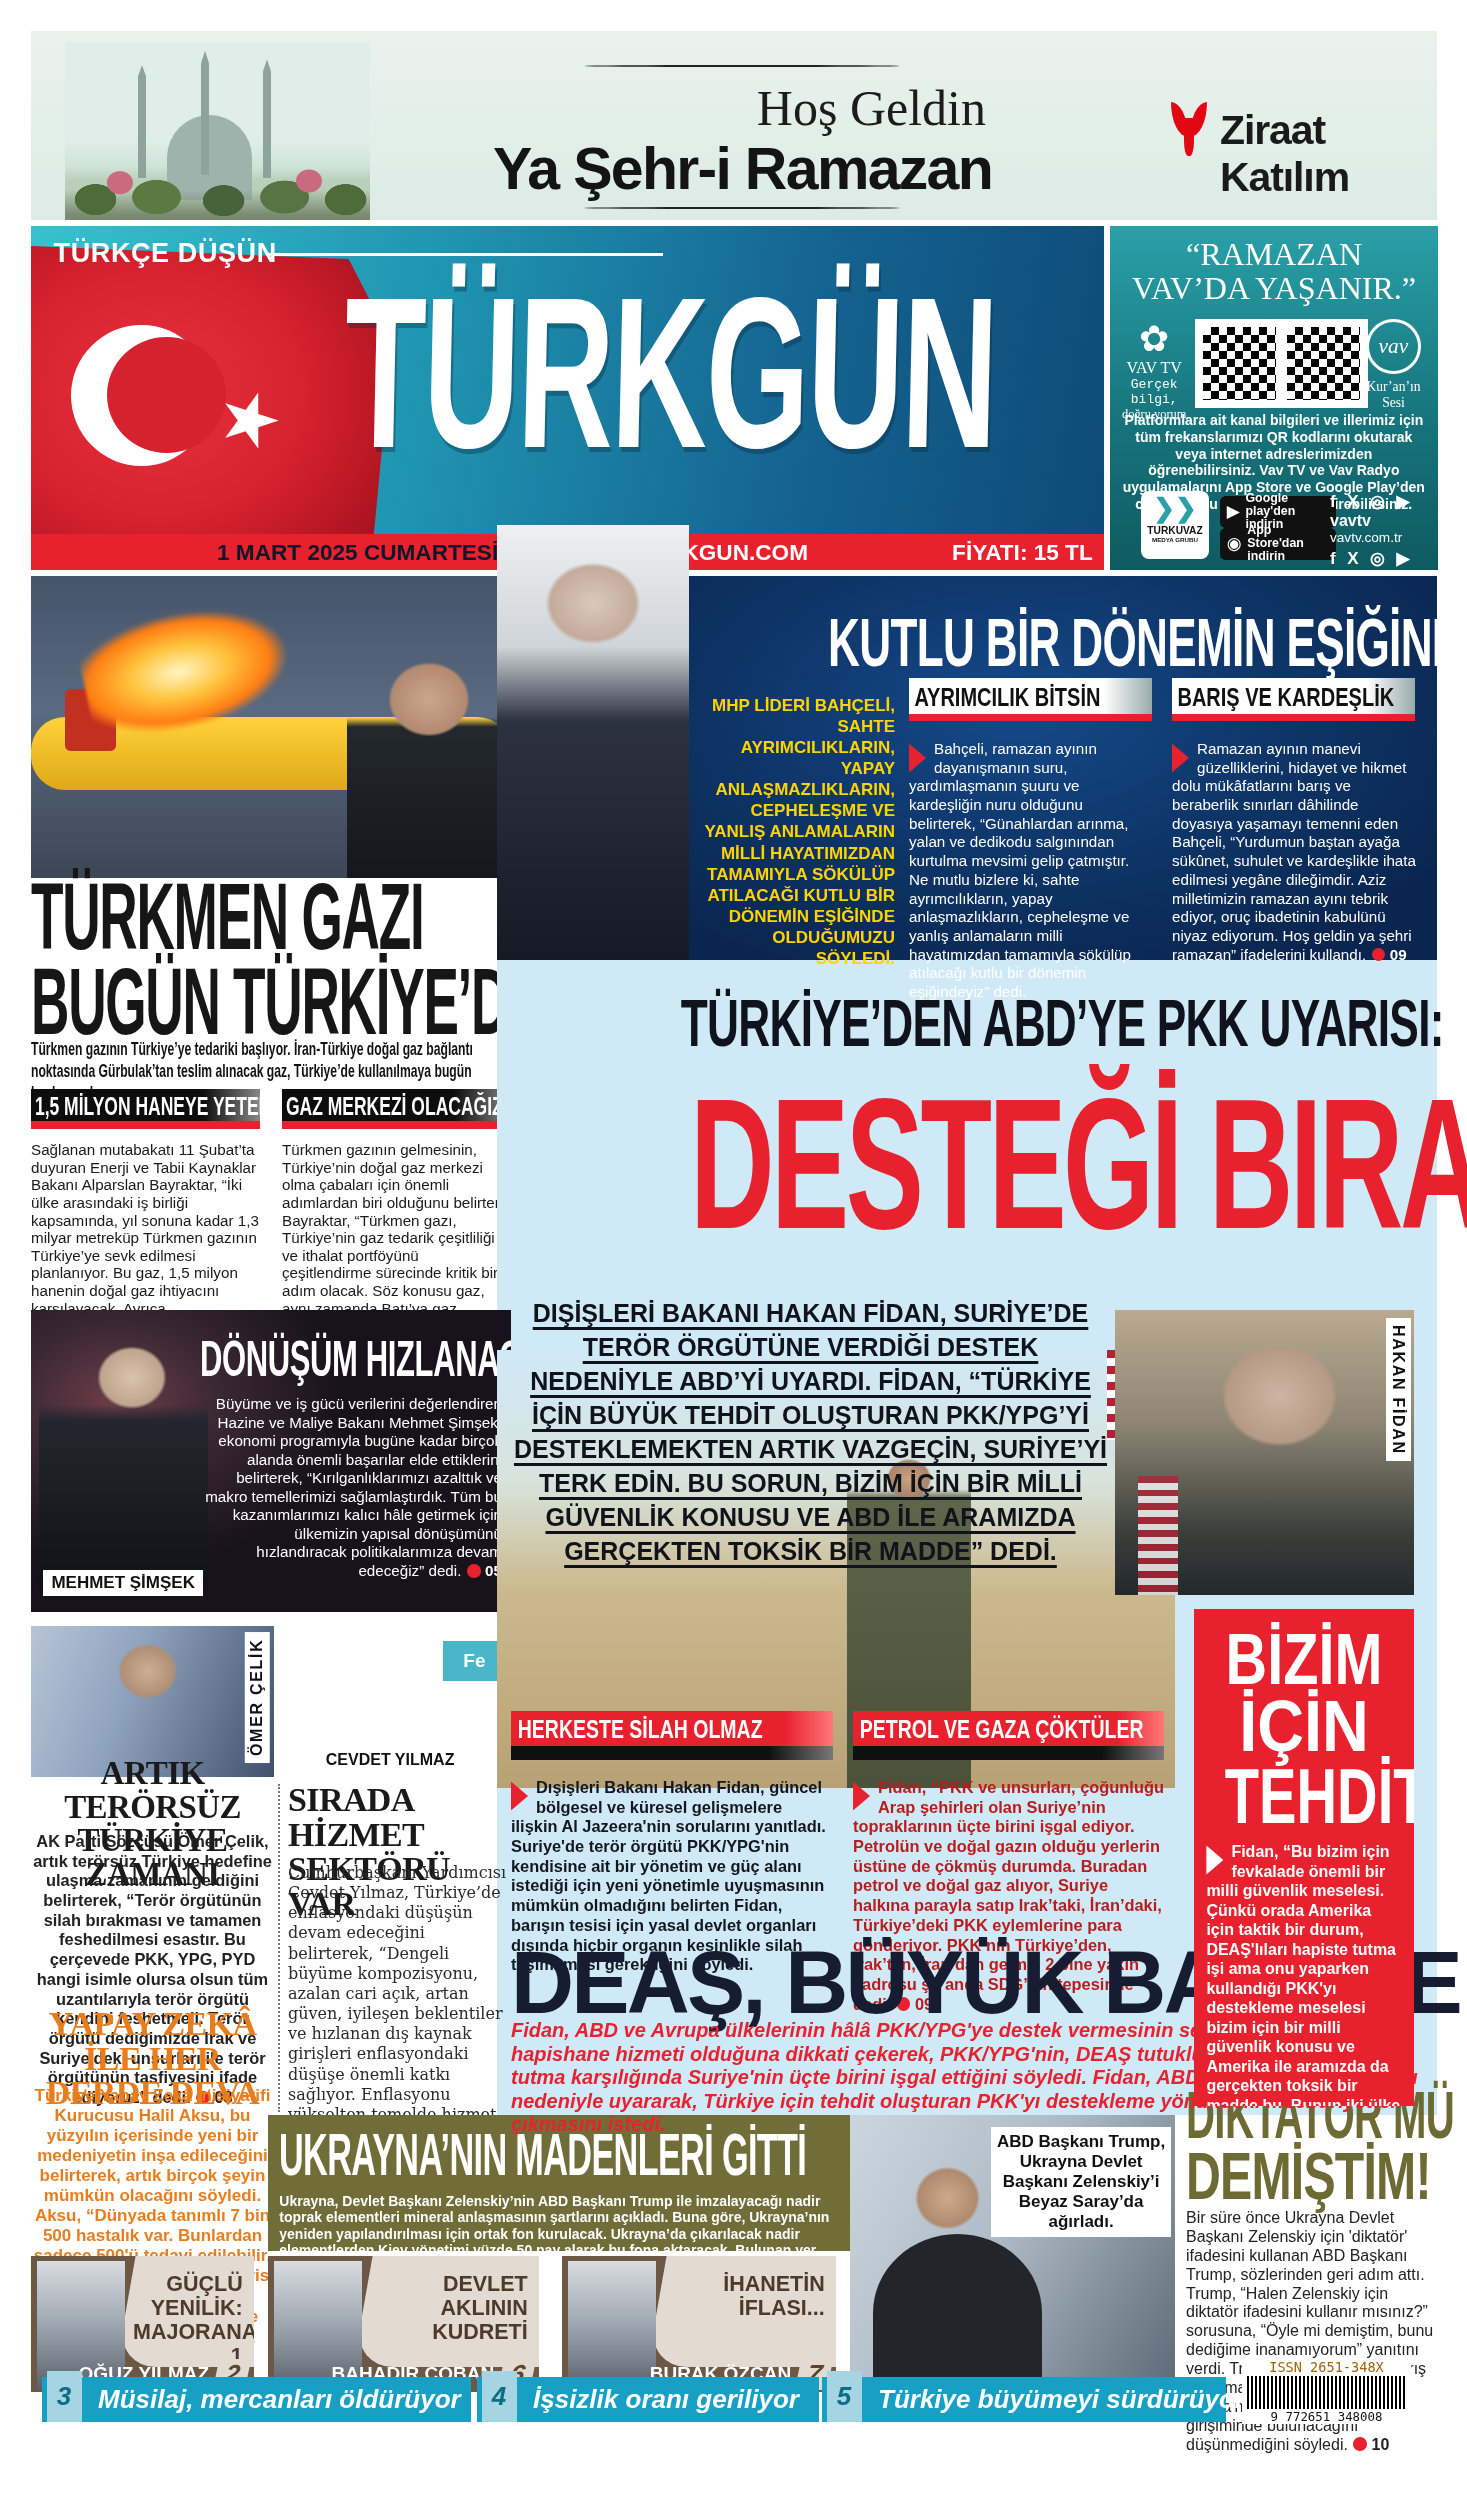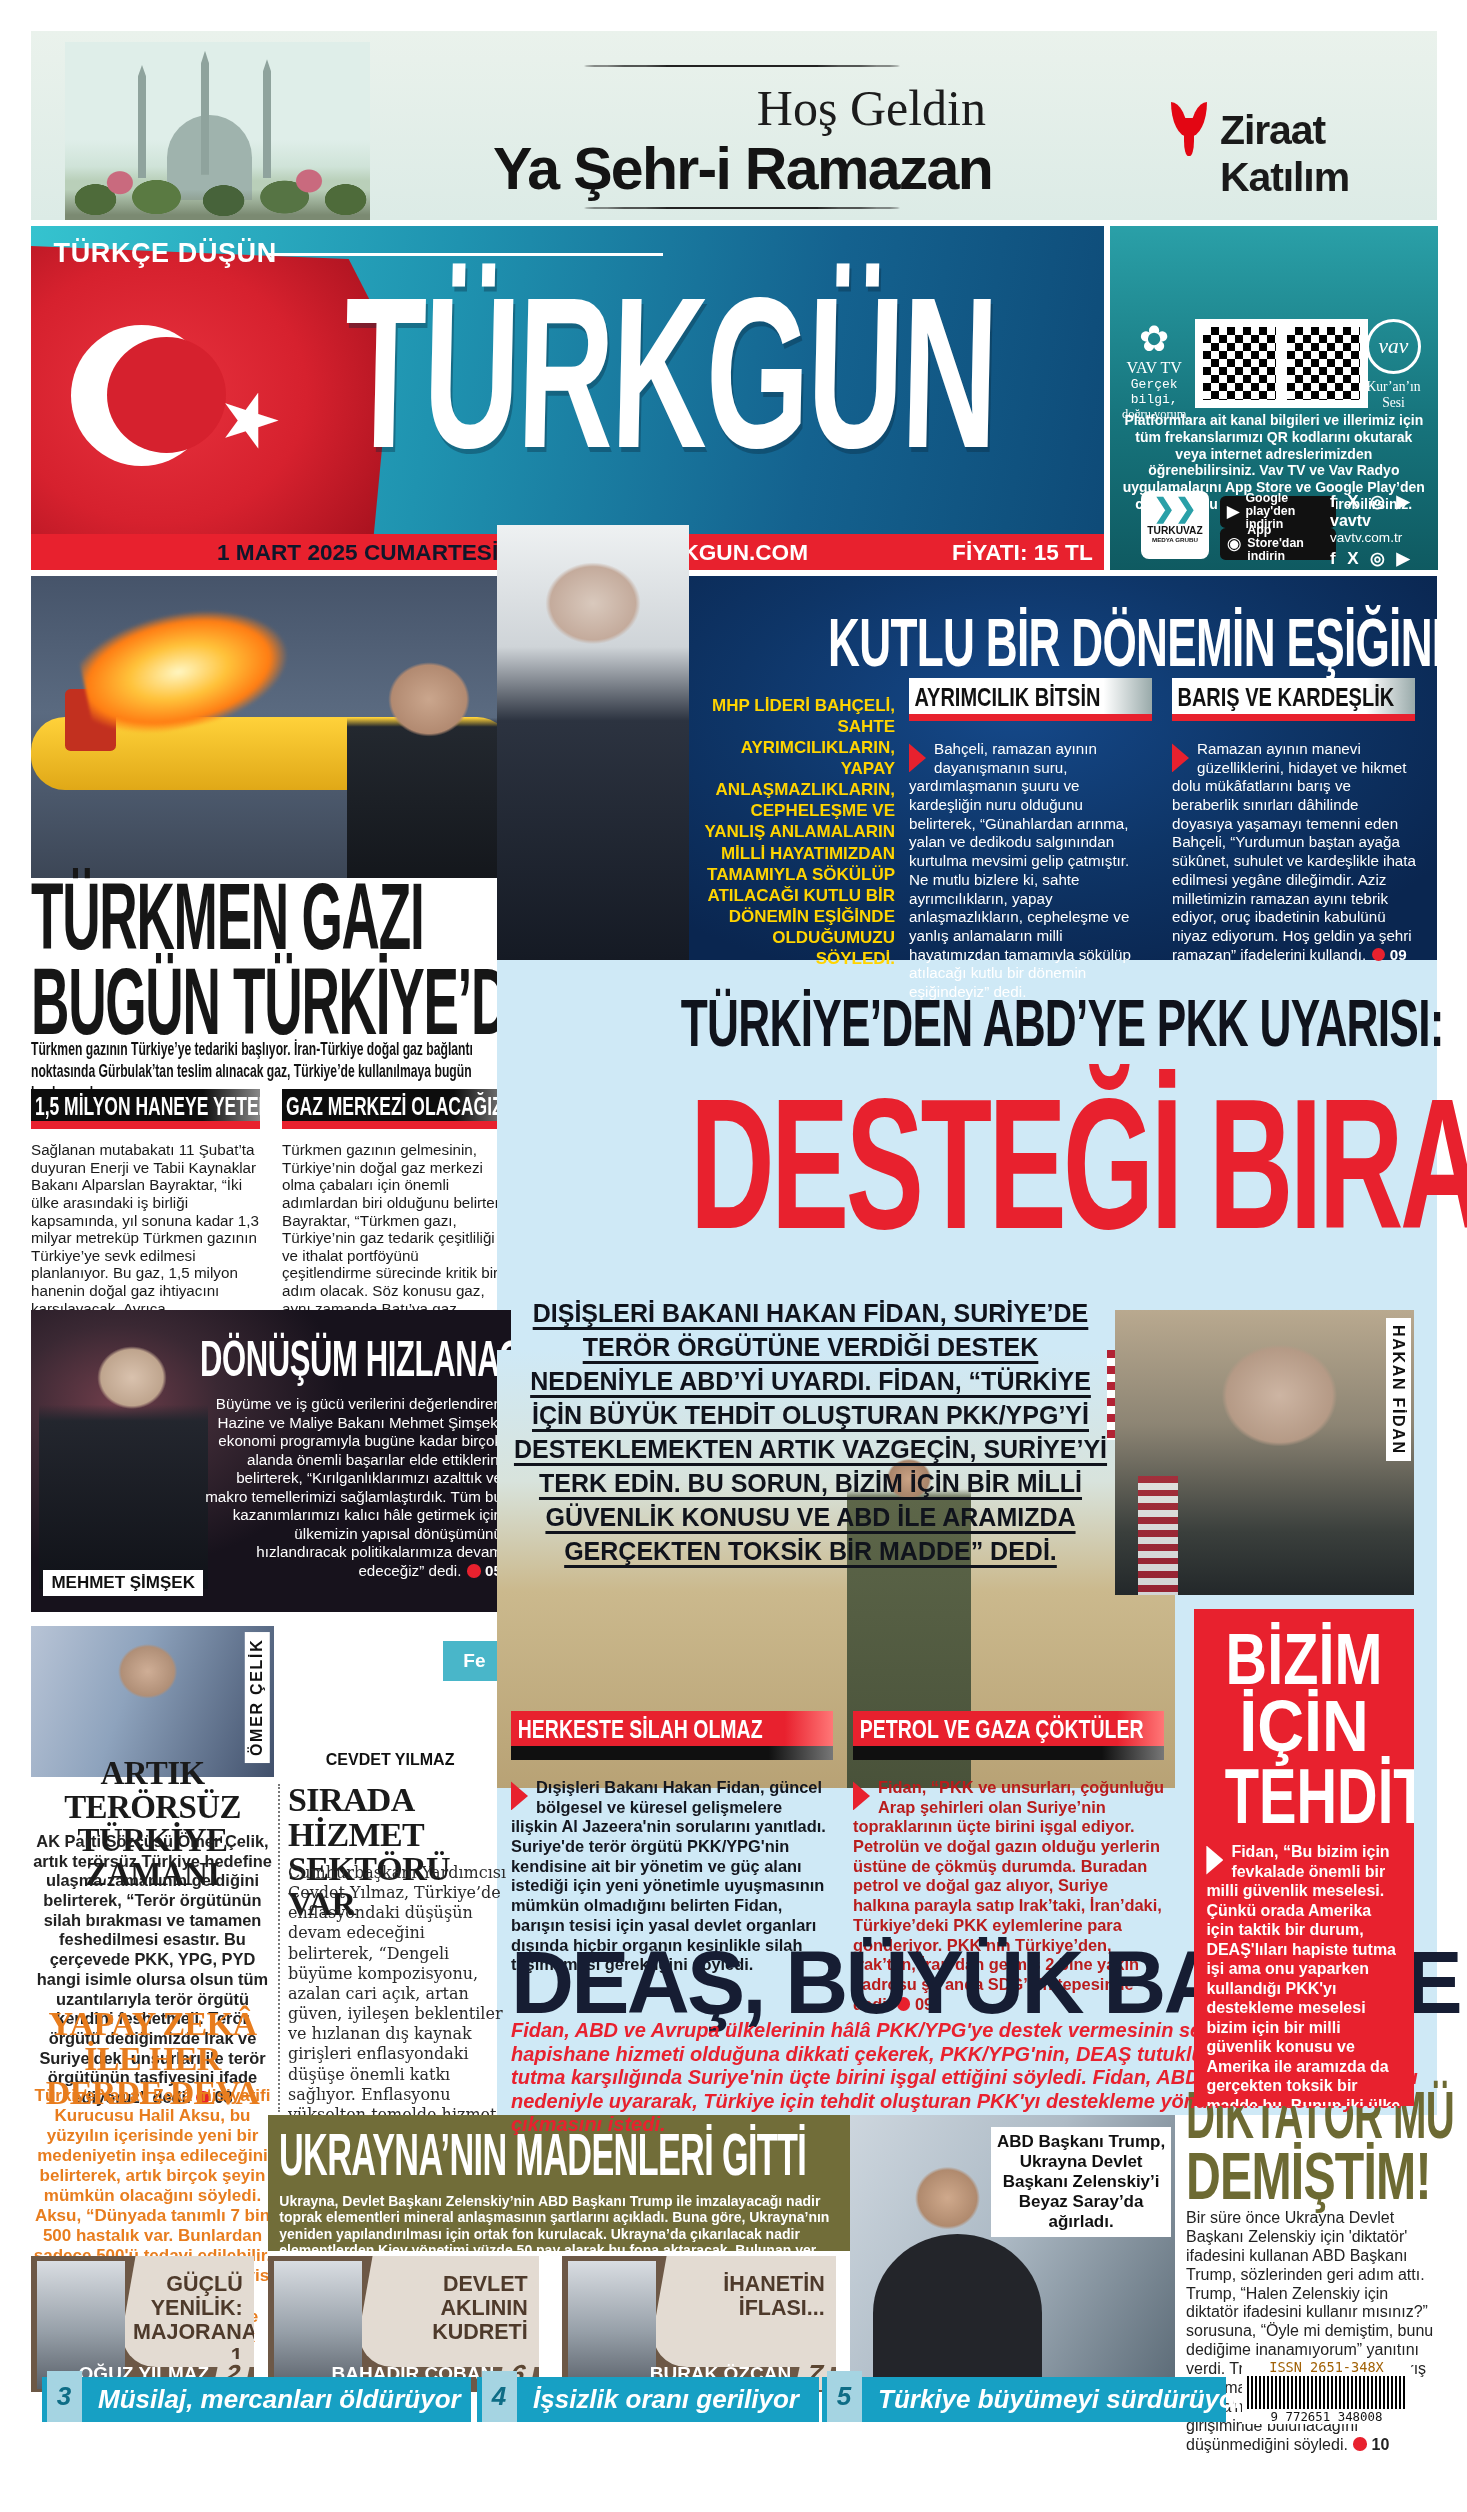--- a/index.html
+++ b/index.html
@@ -83,20 +83,24 @@
       <span class="cnd" style="font-size:215px;transform:scaleX(.62) skewX(-2deg);color:#fff;text-shadow:3.4px 4.5px 0 rgba(10,40,60,.35);letter-spacing:-3.4px;">TÜRKGÜN</span>
     </div>
     <div class="abs redbar" style="left:0;top:308px;width:1073px;height:37px;">
       <span class="abs" style="left:186px;top:5.6px;font-size:22.6px;font-weight:bold;color:#0f172a;">1 MART 2025 CUMARTESİ</span>
       <span class="abs" style="left:536px;top:5.6px;font-size:22.6px;font-weight:bold;color:#fff;">WWW.TURKGUN.COM</span>
       <span class="abs" style="right:11.3px;top:5.6px;font-size:22.6px;font-weight:bold;color:#fff;">FİYATI: 15 TL</span>
     </div>
   </div>
 
   <div class="abs" style="left:1110px;top:226px;width:328px;height:344px;background:linear-gradient(180deg,#2aa0a8 0%,#17757d 55%,#0f5a61 100%);text-align:center;overflow:hidden;">
+    <div style="margin-top:12.4px;font-family:'Liberation Serif',serif;font-size:32px;color:#fff;line-height:1.05;">
+      <div>“RAMAZAN</div>
+      <div>VAV’DA YAŞANIR.”</div>
+    </div>
     <div class="abs" style="left:10.2px;top:93px;width:68px;text-align:center;color:#fff;">
       <div style="font-size:36px;line-height:40px;">✿</div>
       <div style="font-family:'Liberation Serif',serif;font-size:16px;">VAV TV</div>
       <div style="font-family:Liberation Mono, monospace;font-size:13px;">Gerçek bilgi,</div>
       <div style="font-family:'Liberation Serif',serif;font-size:12.4px;">doğru yorum</div>
     </div>
     <div class="abs qr" style="left:85px;top:93px;width:73px;height:73px;"></div>
     <div class="abs qr" style="left:169px;top:93px;width:73px;height:73px;"></div>
     <div class="abs" style="left:248px;top:93px;width:71px;text-align:center;color:#fff;">
       <div style="margin:0 auto;width:49px;height:49px;border:3.4px solid #fff;border-radius:50%;font-family:'Liberation Serif',serif;font-style:italic;font-size:21.5px;line-height:49px;">

